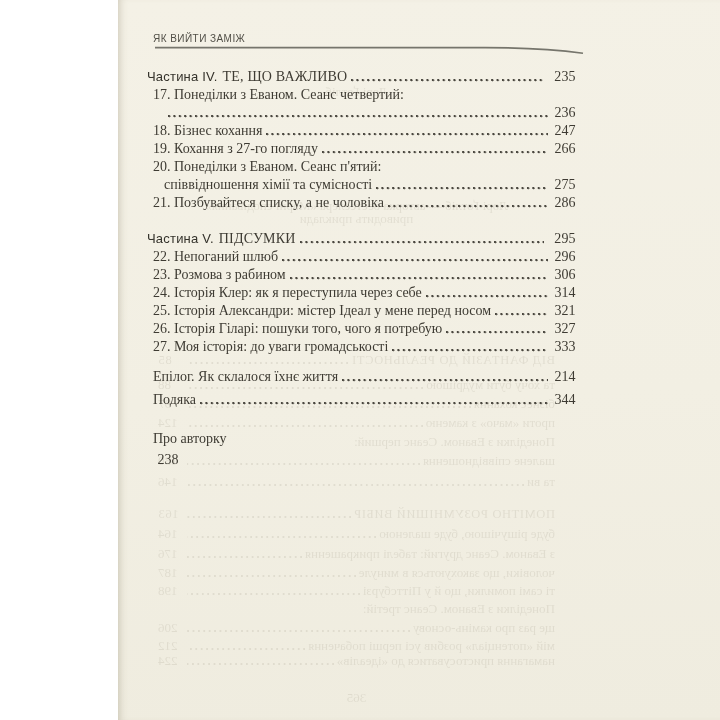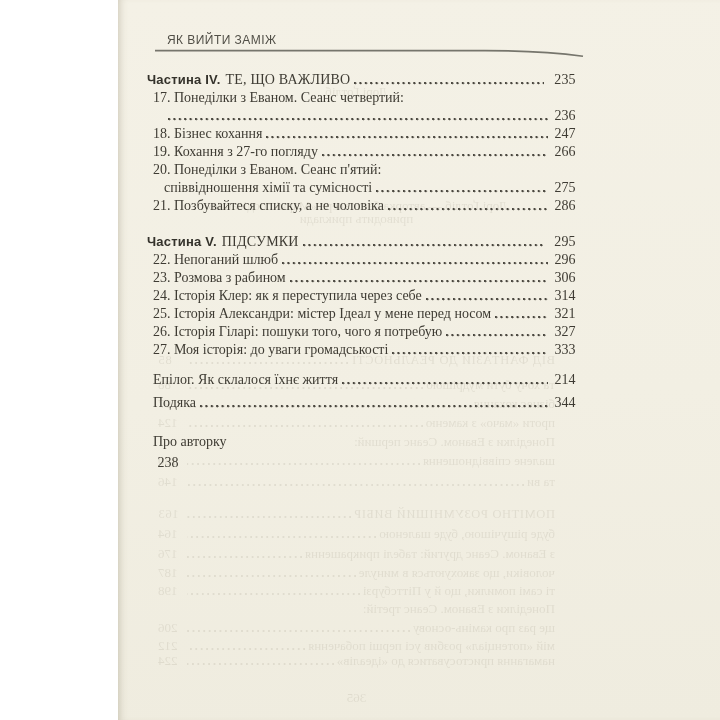--- a/index.html
+++ b/index.html
@@ -2,29 +2,29 @@
 <html><head>
 <meta charset="utf-8">
 <style>
   html,body{margin:0;padding:0;}
   .canvas{position:relative;width:720px;height:720px;background:#ffffff;overflow:hidden;
           font-family:"Liberation Serif",serif;}
   .page{position:absolute;left:118px;top:0;width:602px;height:720px;
         background:linear-gradient(178deg,#f4f1e6 0%,#f2efe3 55%,#efecdf 100%);
         box-shadow:inset 7px 0 10px -7px rgba(110,100,70,.38);}
   .content{position:absolute;left:29px;top:0;width:433px;color:#3e3b33;}
-  .running-head{margin:33px 0 0 20px;font-family:"Liberation Sans",sans-serif;
-                font-size:12px;letter-spacing:.45px;color:#514f47;}
+  .running-head{margin:33px 0 0 6px;font-family:"Liberation Sans",sans-serif;
+                font-size:10px;letter-spacing:.45px;color:#514f47;}
   .rule{display:block;margin:2px 0 0 8px;}
   .toc{margin-top:12px;}
   .row{display:flex;align-items:baseline;line-height:18px;font-size:14px;}
   .row.item{padding-left:6px;}
   .row.cont{padding-left:17px;}
   .row.part{font-size:14px;letter-spacing:.2px;}
-  .part-bold{font-family:"Liberation Sans",sans-serif;font-weight:700;font-size:13px;
+  .part-bold{font-family:"Liberation Sans",sans-serif;font-weight:400;font-size:13px;
              color:#34322b;margin-right:5px;}
   .txt{white-space:nowrap;}
   .leader{flex:1;height:5px;align-self:flex-end;margin:0 2px 3px 4px;
           background-image:radial-gradient(circle at 1.1px 2.2px,#4a473f 1.02px,rgba(74,71,63,0) 1.45px);
           background-size:5.4px 5px;background-repeat:repeat-x;background-position:0 0;}
   .row.part .leader{margin-right:6px;}
   .pg{min-width:30px;text-align:center;}
   
   .ghost{position:absolute;left:40px;top:0;width:397px;height:720px;
          transform:scaleX(-1);opacity:.15;filter:blur(.6px);color:#877f6c;

